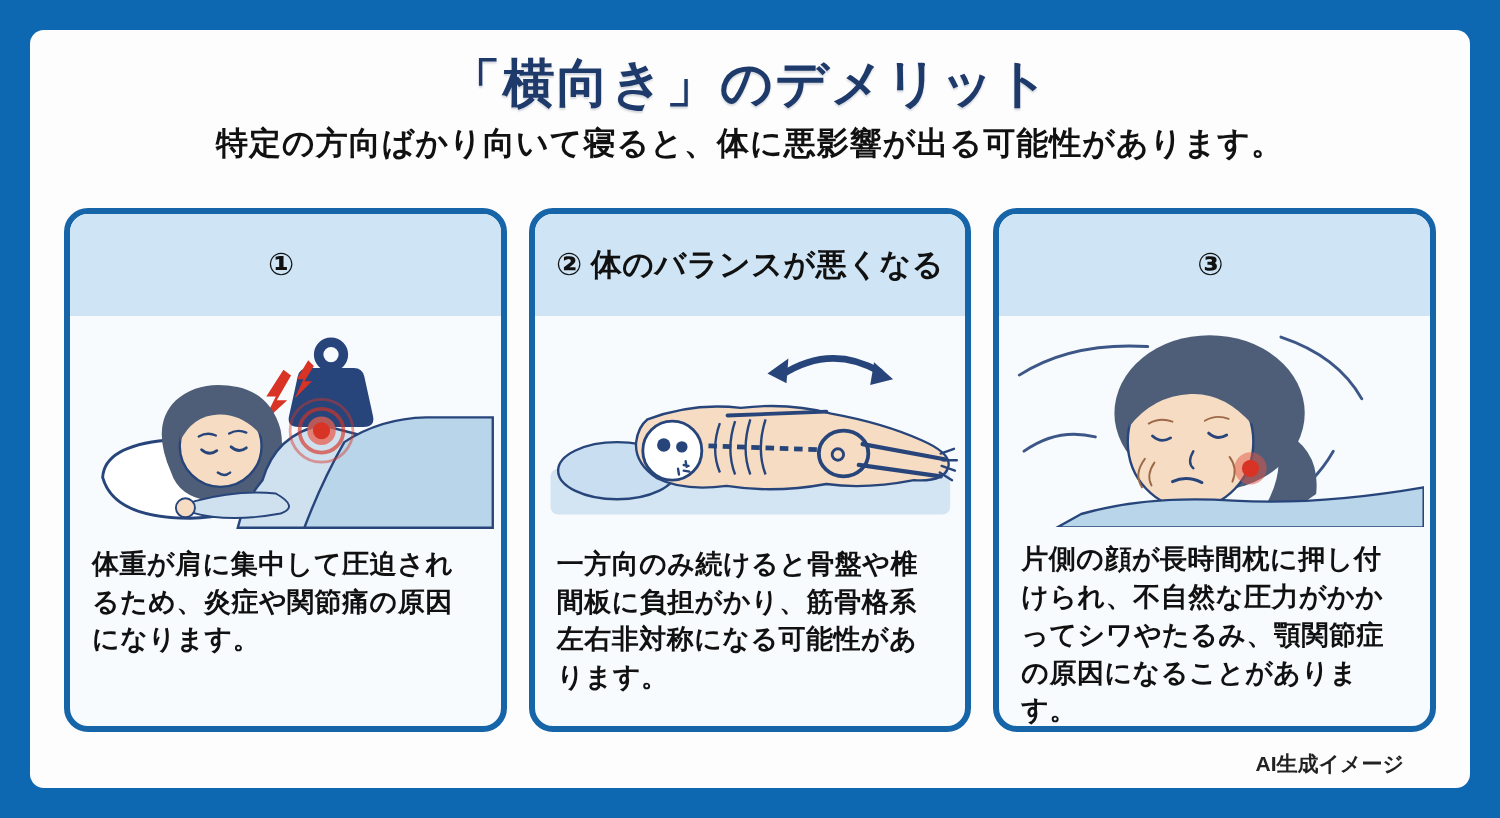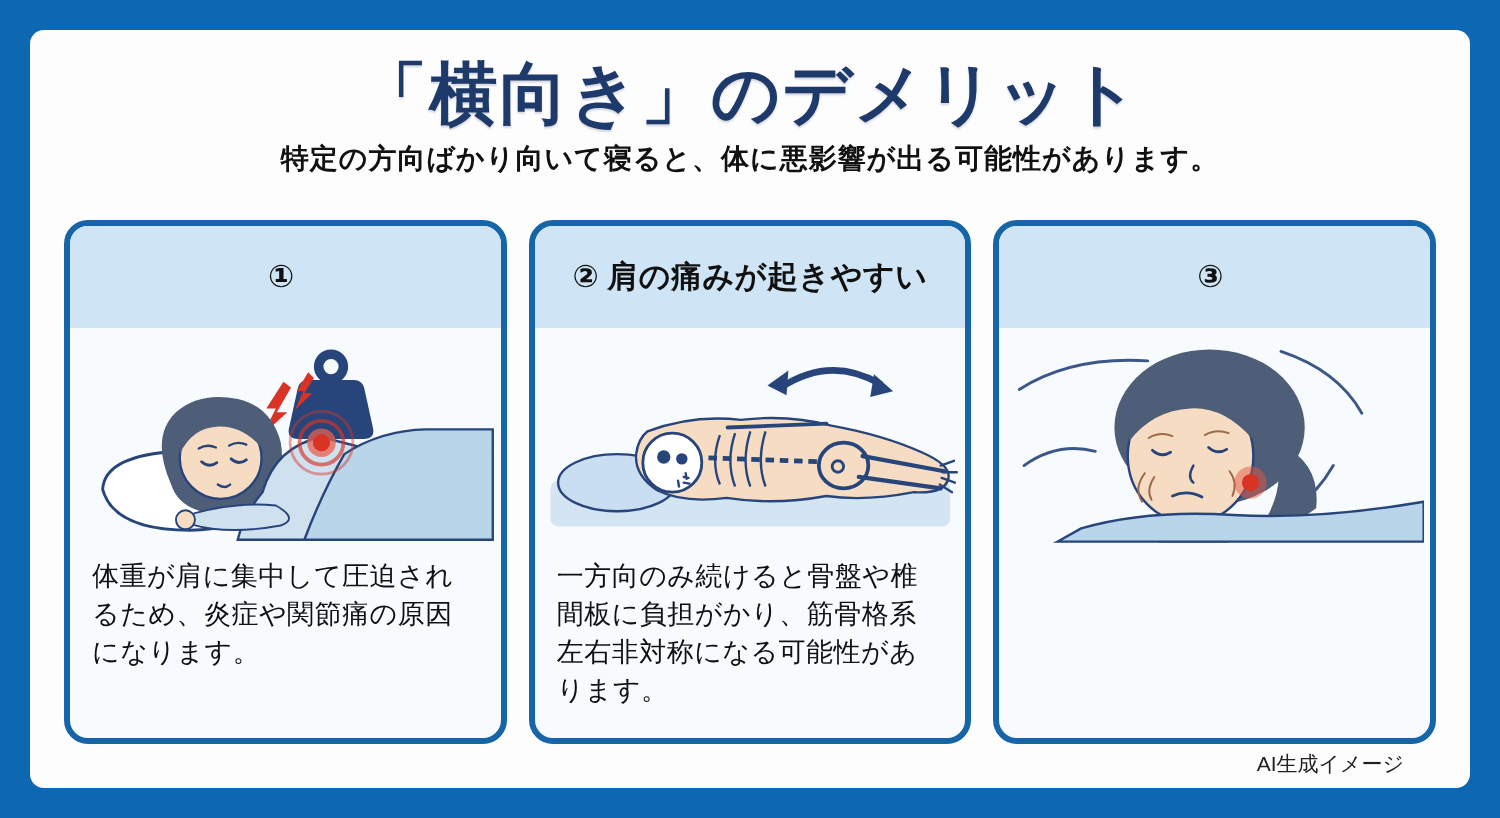--- a/index.html
+++ b/index.html
@@ -31,31 +31,31 @@
   .frame{
     position:absolute;
     left:30px;top:30px;
     width:1440px;height:758px;
     background:var(--content-bg);
     border-radius:14px;
   }
   .page-title{
     margin-top:24px;
     text-align:center;
-    font-size:68px;
+    font-size:52px;
     font-weight:900;
     letter-spacing:2px;
     color:var(--title);
     text-shadow:0 2px 2px rgba(20,40,80,.18);
     line-height:1.15;
   }
   .page-subtitle{
     margin-top:8px;
     text-align:center;
-    font-size:28px;
+    font-size:32px;
     font-weight:800;
     letter-spacing:1px;
     color:var(--text);
   }
   .cards{
     margin-top:42px;
     padding:0 34px;
     display:flex;
     gap:22px;
     height:524px;
@@ -87,30 +87,30 @@
     height:216px;
     display:flex;
     align-items:center;
     justify-content:center;
     padding:2px 6px 0;
   }
   .card-illustration svg{width:100%;height:100%;}
   .card-text{
     padding:14px 22px 8px;
     font-size:27px;
-    font-weight:400;
+    font-weight:700;
     line-height:1.4;
     letter-spacing:.5px;
   }
   .credit{
     position:absolute;
     right:66px;
     bottom:10px;
     font-size:21px;
-    font-weight:400;
+    font-weight:700;
     color:#222;
   }
   
   .f-navy{fill:var(--illustration-navy);}
   .f-skin{fill:var(--skin);}
   .f-hair{fill:var(--hair);}
   .f-white{fill:#ffffff;}
   .f-blanket{fill:var(--blanket-blue);}
   .f-pillow{fill:var(--pillow-blue);}
   .f-mat{fill:var(--mattress-blue);}
@@ -168,21 +168,21 @@
           <circle cx="258" cy="116" r="15" fill="#e8604f" opacity="0.75"></circle>
           <circle cx="258" cy="116" r="9" class="f-red"></circle>
         </svg>
       </div>
       <div class="card-text">体重が肩に集中して圧迫されるため、炎症や関節痛の原因になります。</div>
     </div>
 
     <div class="card">
       <div class="card-header">
         <span class="card-number">②</span>
-          <span>肩の痛みが起きやすい</span>
+          <span>体のバランスが悪くなる</span>
       </div>
       <div class="card-illustration">
         <svg viewBox="0 0 440 220">
 
           <rect x="10" y="156" width="420" height="48" rx="8" class="f-mat"></rect>
 
           <ellipse cx="80" cy="158" rx="62" ry="30" class="f-pillow s-navy" stroke-width="2.5"></ellipse>
 
           <path d="M112,104 Q160,86 210,92 Q260,86 305,98 Q360,108 400,126 Q432,140 428,154 Q424,170 392,168 Q340,178 300,172 Q245,182 195,174 Q150,180 122,166 Q98,150 100,128 Q102,112 112,104 Z" class="f-skin s-navy" stroke-width="2.5"></path>
 
@@ -238,18 +238,19 @@
           <path d="M176,172 q15,-7 31,1" class="nf s-navy" stroke-width="3" stroke-linecap="round"></path>
 
           <path d="M147,148 q-12,16 -3,30 M157,152 q-9,13 -3,24 M236,146 q9,12 3,26" class="nf s-wrinkle" stroke-width="2" stroke-linecap="round"></path>
 
           <circle cx="258" cy="158" r="17" fill="#e25544" opacity="0.5"></circle>
           <circle cx="258" cy="158" r="9" class="f-red"></circle>
 
           <path d="M55,220 L80,206 Q150,186 240,192 Q330,197 440,178 L440,220 Z" class="f-blanket s-navy" stroke-width="2.5"></path>
         </svg>
       </div>
+      <div class="card-text">片側の顔が長時間枕に押し付けられ、不自然な圧力がかかってシワやたるみ、顎関節症の原因になることがあります。</div>
     </div>
 
   </div>
 
   <div class="credit">AI生成イメージ</div>
 </div>
 
 </body></html>

